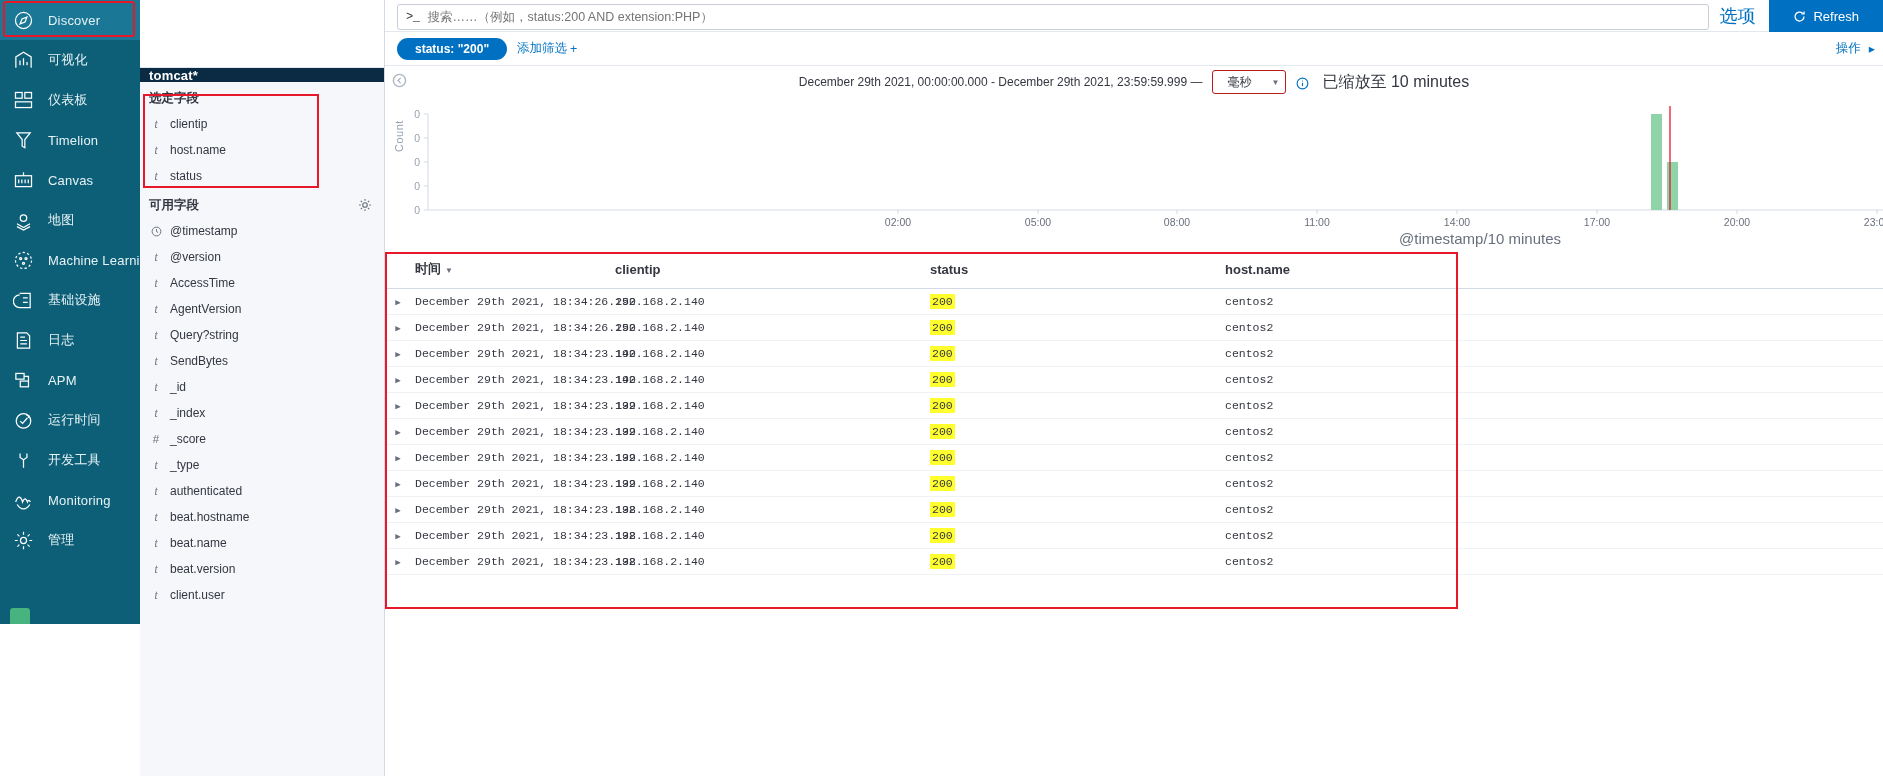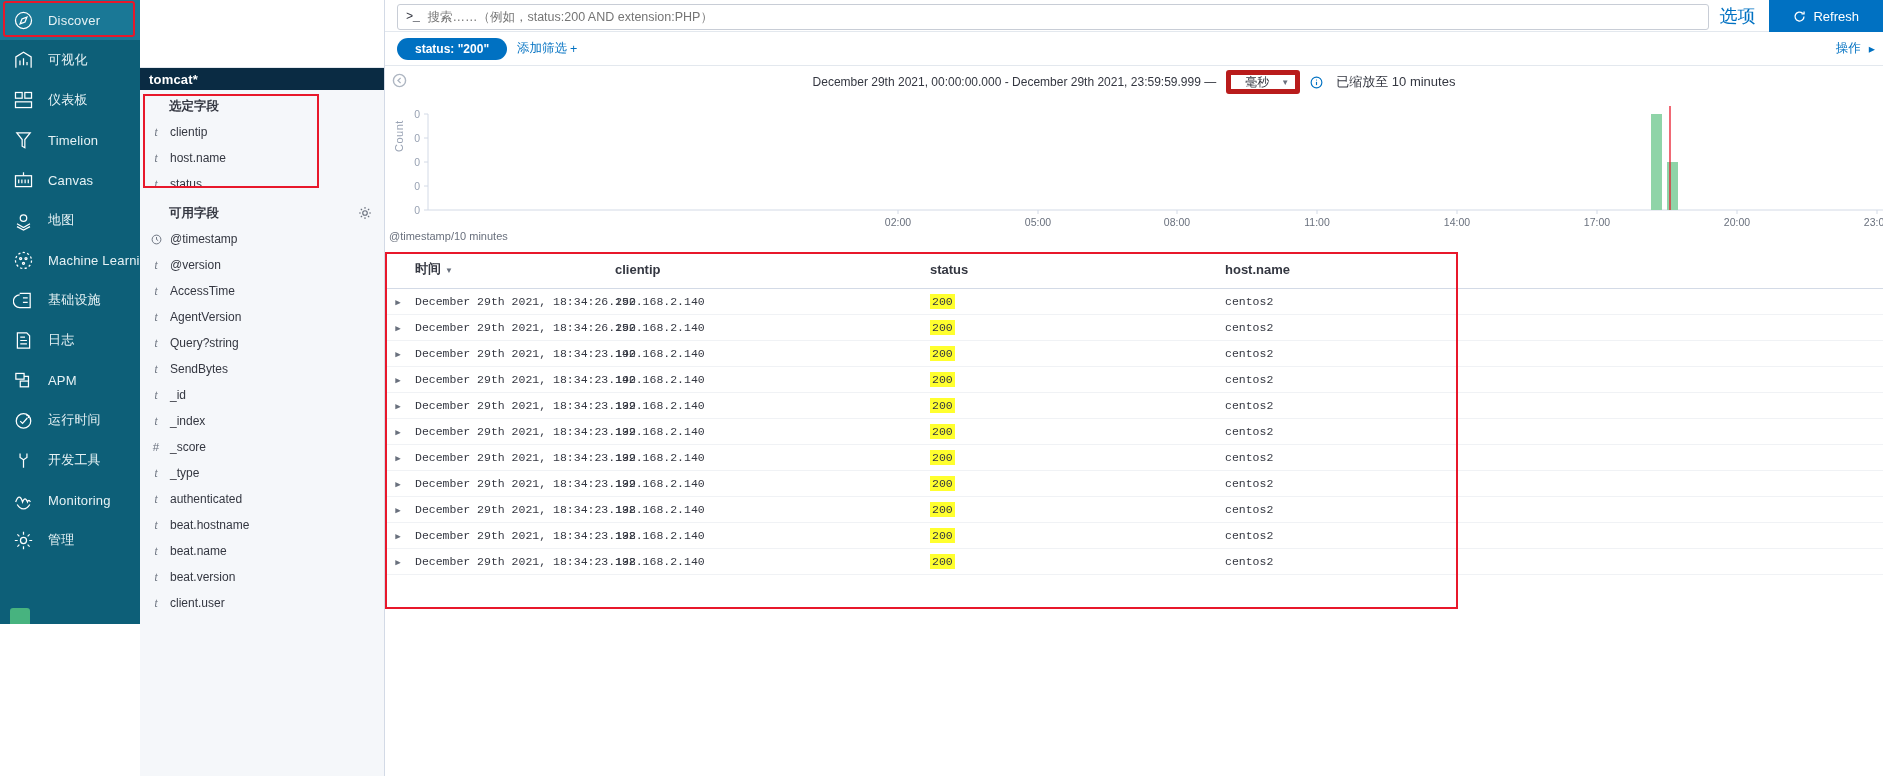--- a/index.html
+++ b/index.html
@@ -48,28 +48,28 @@
   
   #fields-panel {
     width: 245px; flex: 0 0 245px; height: 776px;
     background: #f5f7fa;
     position: relative;
     border-right: 1px solid #d3dae6;
     overflow: hidden;
   }
   #fields-topgap { height: 68px; background:#ffffff; border-bottom:1px solid #e3e8ee; }
   #index-pattern-bar {
-    height: 22px; background: #0a2b43; color: #ffffff;
+    height: 14px; background: #0a2b43; color: #ffffff;
     display: flex; align-items: center; padding-left: 9px;
     font-size: 13px; font-weight: bold; letter-spacing: .2px;
   }
   .fields-section-head {
     display:flex; align-items:center; justify-content:space-between;
     padding: 8px 10px 4px 9px;
-    font-size: 12.5px; color: #343741; font-weight: 600; margin-left: 20px;
+    font-size: 12.5px; color: #343741; font-weight: 600;
   }
   .field-row {
     display: flex; align-items: center; gap: 9px;
     padding: 6px 9px 6px 11px;
     font-size: 12px; color: #4a5267;
     cursor: pointer;
   }
   .ftype { width: 10px; color: #69707d; font-size: 11.5px; text-align:center; font-family:"Liberation Serif", serif; font-style: italic;}
   .ftype.hash { font-style: normal; font-family: "Liberation Sans", sans-serif; }
   .fclock { width: 10px; height:10px; display:inline-block; }
@@ -127,40 +127,40 @@
     height: 32px; display:flex; align-items:center; justify-content:center;
     gap: 10px; position: relative; background:#fff;
     font-size: 12px; color: #343741;
   }
   #collapse-chevron {
     position:absolute; left: 6px; top: 6px; width:16px;height:16px; cursor:pointer;
     color:#98a2b3; display:flex;align-items:center;justify-content:center;
   }
   #collapse-chevron svg{width:15px;height:15px;stroke:#aeb6c2;fill:none;stroke-width:1.5;}
   #interval-select {
-    border:5px solid #b91c1c; border-radius:3px; height: 24px; min-width: 74px;
+    border:1px solid #b91c1c; border-radius:3px; height: 24px; min-width: 74px;
     display:flex; align-items:center; justify-content:space-between;
     padding: 0 6px 0 14px; font-size:12px; background:#fff; cursor:pointer; color:#343741;text-align:right;
   }
   #interval-select .caret { font-size:8px; color:#69707d; margin-left:10px;}
-  #scaled-note { display:flex; align-items:center; gap:13px; font-size:13px; color:#343741;}
+  #scaled-note { display:flex; align-items:center; gap:13px; font-size:16px; color:#343741;}
   #scaled-note .info-ico { width:13px;height:13px; }
   #scaled-note .info-ico svg{width:13px;height:13px;stroke:#0071c2;fill:none;stroke-width:1.4;}
 
   
   #chart-area { height: 150px; position: relative; background:#ffffff; }
   #chart-ylabel {
     position:absolute; left: 8px; top: 54px;
     transform: rotate(-90deg); transform-origin: left top;
     font-size: 11px; color: #98a2b3; letter-spacing:.5px;
   }
   #chart-svg { position:absolute; left:0; top:0; }
   #chart-xlabel {
-    position:absolute; top: 132px; left:4px; width: 1160px; text-align:left;
-    font-size: 11px; color: #69707d;
+    position:absolute; top: 132px; left:16px; width: 1160px; text-align:right;
+    font-size: 15px; color: #69707d;
   }
 
   
   #doc-table { position: relative; margin-top: 4px; }
   table.dt { width: 100%; border-collapse: collapse; table-layout: fixed; }
   table.dt thead th {
     text-align: left; font-size: 13px; font-weight: bold; color: #343741;
     padding: 8px 4px 10px 4px; border-bottom: 1px solid #d3dae6;
     background: #ffffff;
   }

